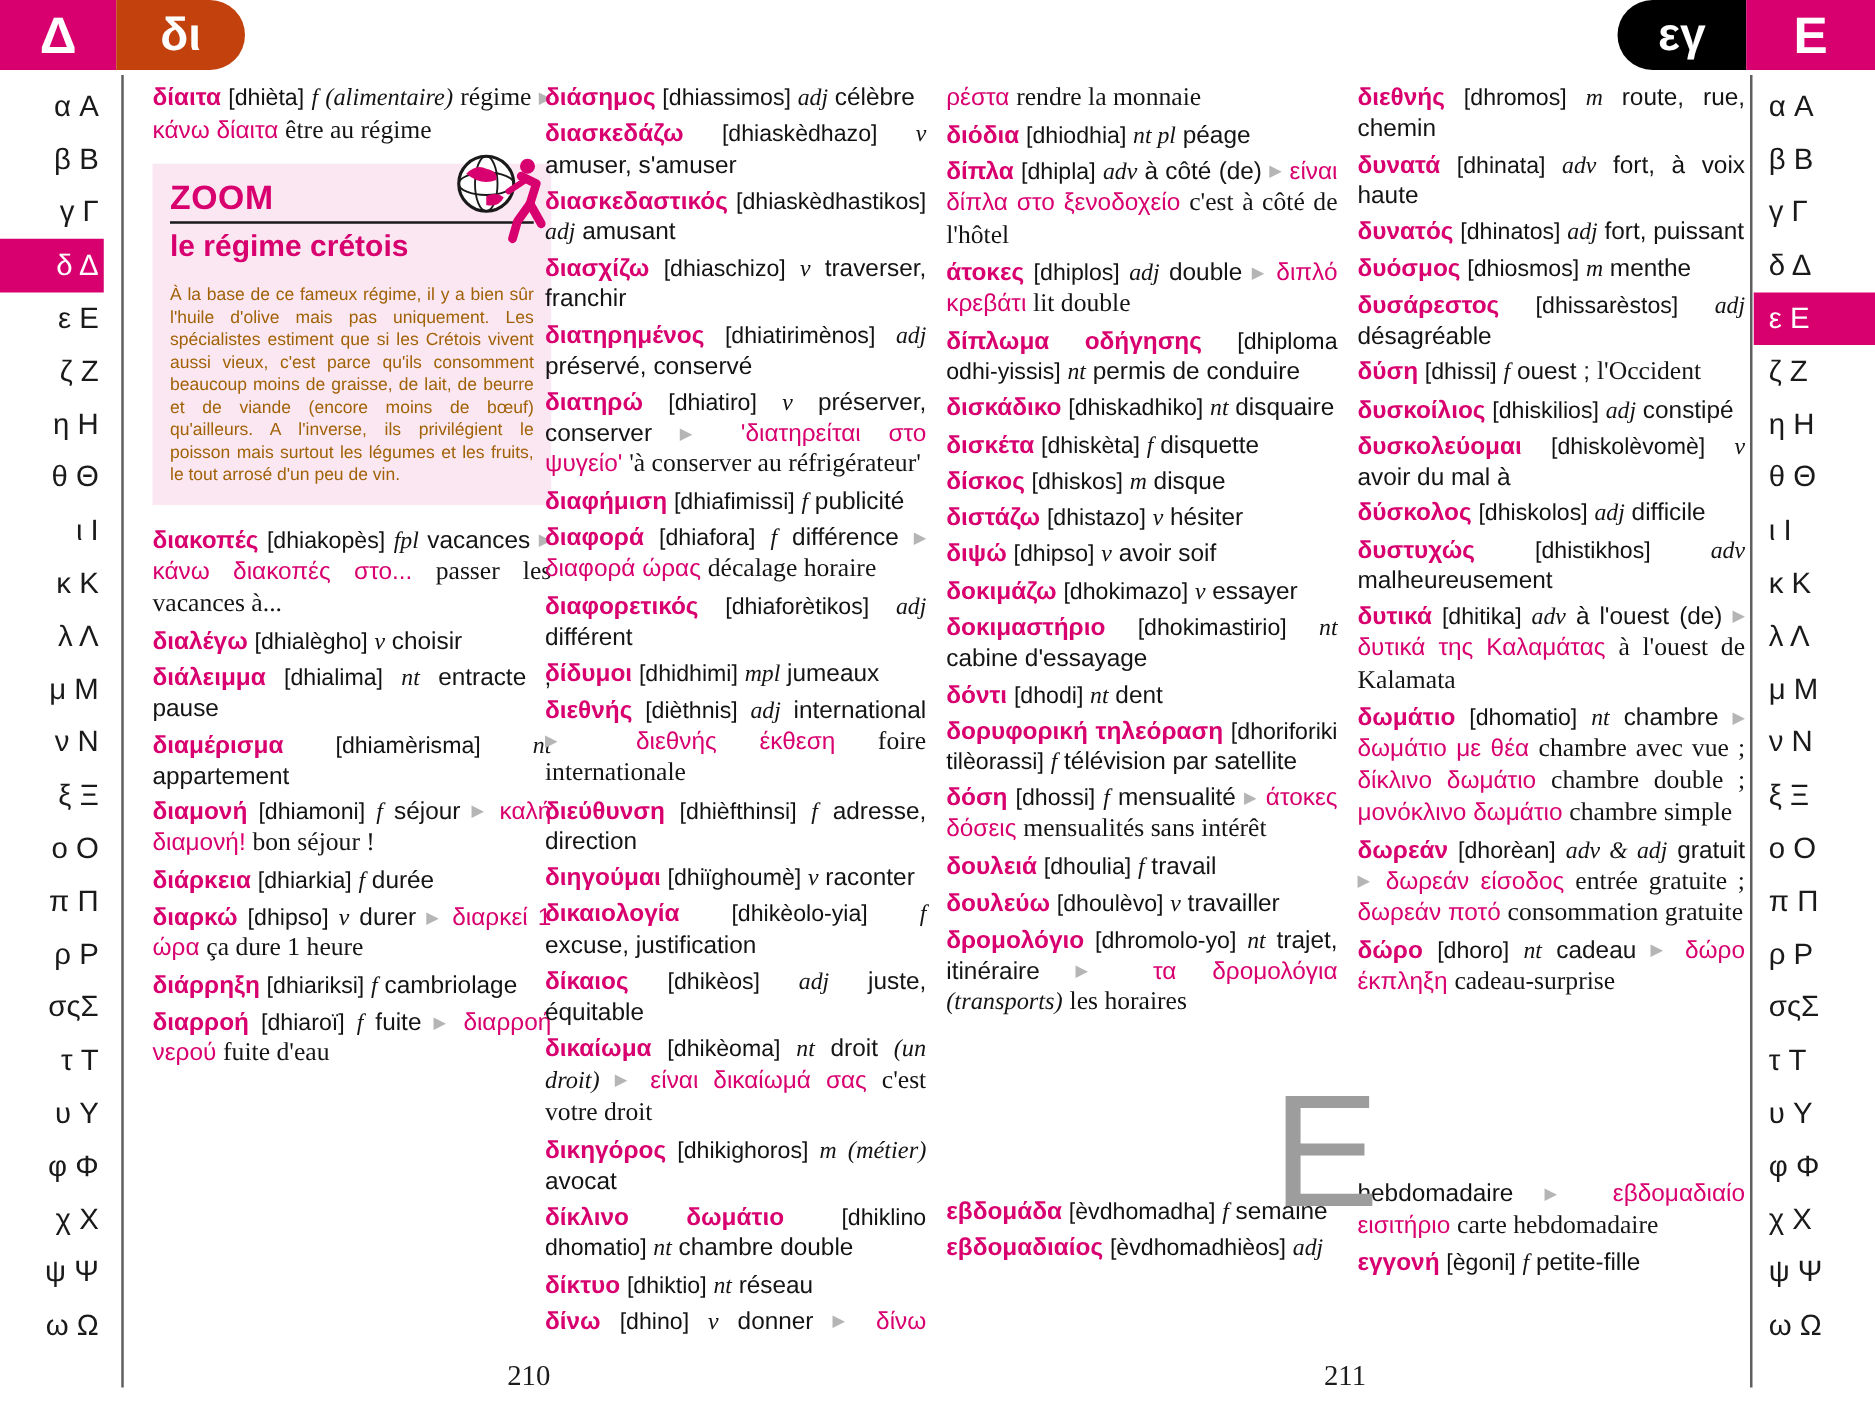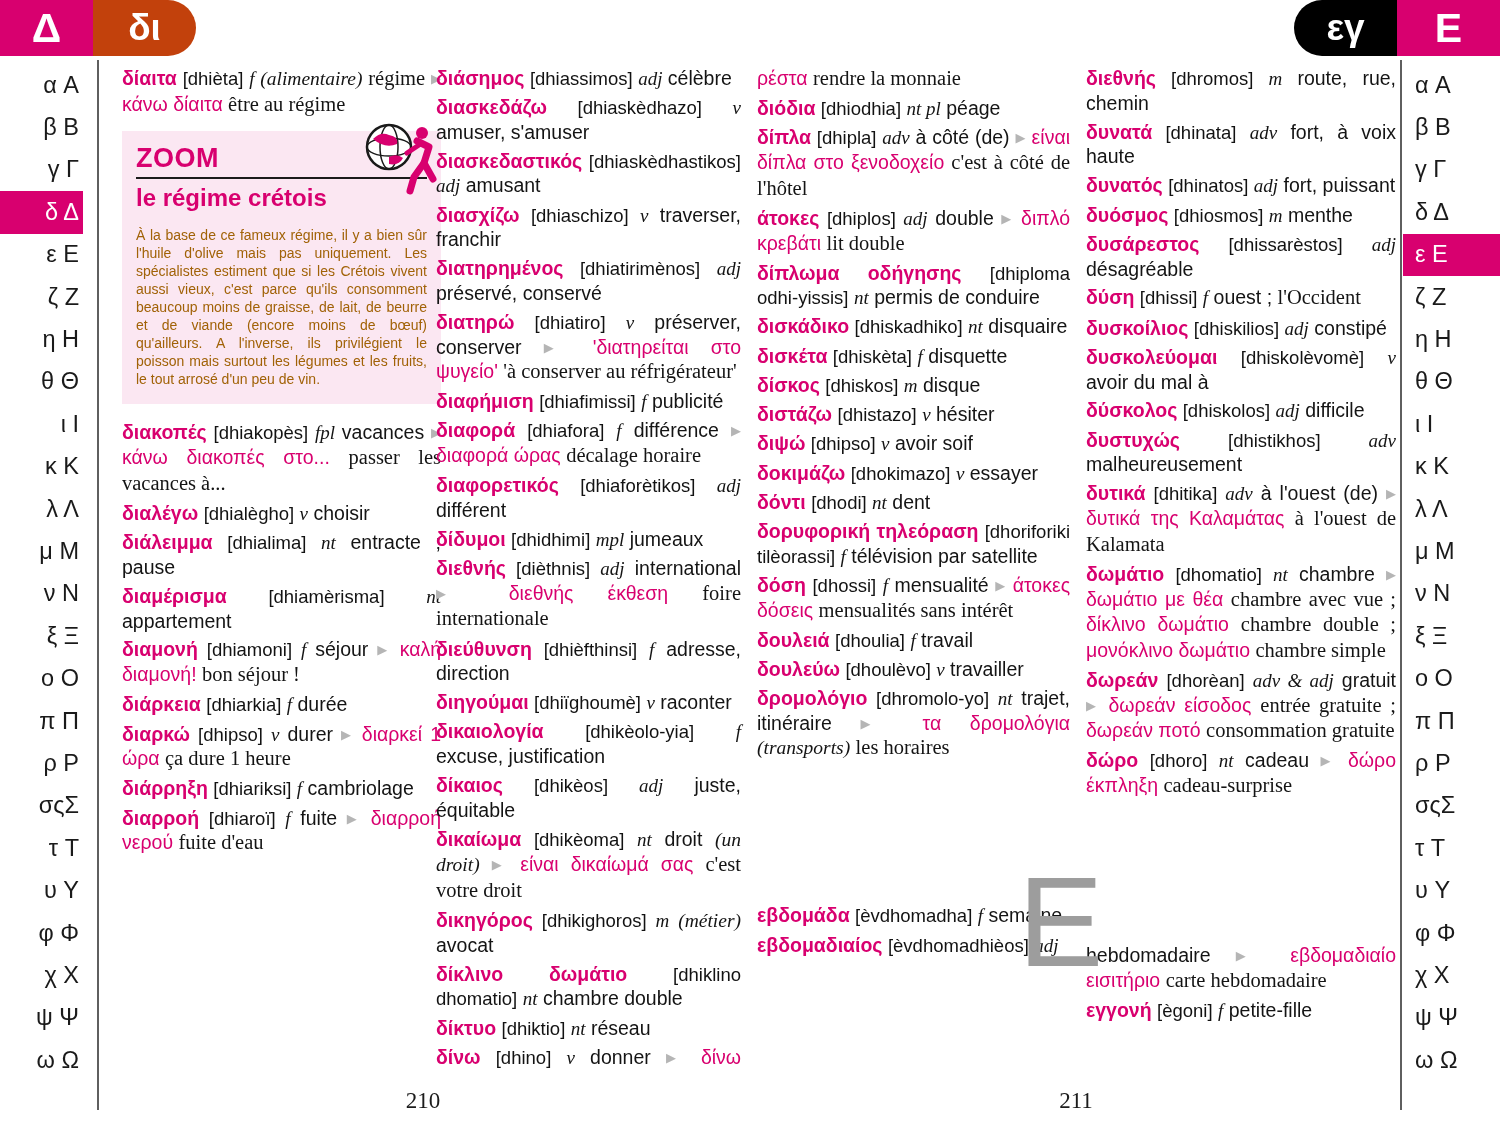--- a/index.html
+++ b/index.html
@@ -187,20 +187,21 @@
       <p class="entry"><span class="s-hw">διόδια</span> <span class="s-ph">[dhiodhia]</span> <span class="s-pos">nt pl</span> <span class="s-tr">péage</span> </p>
       <p class="entry"><span class="s-hw">δίπλα</span> <span class="s-ph">[dhipla]</span> <span class="s-pos">adv</span> <span class="s-tr">à côté (de)</span> <span class="s-arr">▶</span> <span class="s-ex">είναι δίπλα στο ξενοδοχείο</span> <span class="s-ext">c'est à côté de l'hôtel</span> </p>
       <p class="entry"><span class="s-hw">άτοκες</span> <span class="s-ph">[dhiplos]</span> <span class="s-pos">adj</span> <span class="s-tr">double</span> <span class="s-arr">▶</span> <span class="s-ex">διπλό κρεβάτι</span> <span class="s-ext">lit double</span> </p>
       <p class="entry"><span class="s-hw">δίπλωμα οδήγησης</span> <span class="s-ph">[dhiploma odhi-yissis]</span> <span class="s-pos">nt</span> <span class="s-tr">permis de conduire</span> </p>
       <p class="entry"><span class="s-hw">δισκάδικο</span> <span class="s-ph">[dhiskadhiko]</span> <span class="s-pos">nt</span> <span class="s-tr">disquaire</span> </p>
       <p class="entry"><span class="s-hw">δισκέτα</span> <span class="s-ph">[dhiskèta]</span> <span class="s-pos">f</span> <span class="s-tr">disquette</span> </p>
       <p class="entry"><span class="s-hw">δίσκος</span> <span class="s-ph">[dhiskos]</span> <span class="s-pos">m</span> <span class="s-tr">disque</span> </p>
       <p class="entry"><span class="s-hw">διστάζω</span> <span class="s-ph">[dhistazo]</span> <span class="s-pos">v</span> <span class="s-tr">hésiter</span> </p>
       <p class="entry"><span class="s-hw">διψώ</span> <span class="s-ph">[dhipso]</span> <span class="s-pos">v</span> <span class="s-tr">avoir soif</span> </p>
       <p class="entry"><span class="s-hw">δοκιμάζω</span> <span class="s-ph">[dhokimazo]</span> <span class="s-pos">v</span> <span class="s-tr">essayer</span> </p>
+      <p class="entry"><span class="s-hw">δοκιμαστήριο</span> <span class="s-ph">[dhokimastirio]</span> <span class="s-pos">nt</span> <span class="s-tr">cabine d'essayage</span> </p>
       <p class="entry"><span class="s-hw">δόντι</span> <span class="s-ph">[dhodi]</span> <span class="s-pos">nt</span> <span class="s-tr">dent</span> </p>
       <p class="entry"><span class="s-hw">δορυφορική τηλεόραση</span> <span class="s-ph">[dhoriforiki tilèorassi]</span> <span class="s-pos">f</span> <span class="s-tr">télévision par satellite</span> </p>
       <p class="entry"><span class="s-hw">δόση</span> <span class="s-ph">[dhossi]</span> <span class="s-pos">f</span> <span class="s-tr">mensualité</span> <span class="s-arr">▶</span> <span class="s-ex">άτοκες δόσεις</span> <span class="s-ext">mensualités sans intérêt</span> </p>
       <p class="entry"><span class="s-hw">δουλειά</span> <span class="s-ph">[dhoulia]</span> <span class="s-pos">f</span> <span class="s-tr">travail</span> </p>
       <p class="entry"><span class="s-hw">δουλεύω</span> <span class="s-ph">[dhoulèvo]</span> <span class="s-pos">v</span> <span class="s-tr">travailler</span> </p>
       <p class="entry"><span class="s-hw">δρομολόγιο</span> <span class="s-ph">[dhromolo-yo]</span> <span class="s-pos">nt</span> <span class="s-tr">trajet, itinéraire</span> <span class="s-arr">▶</span> <span class="s-ex">τα δρομολόγια</span> <span class="s-note">(transports)</span> <span class="s-ext">les horaires</span> </p>
       <div class="spacer" style="height: 138px;"></div>
       <p class="entry"><span class="s-hw">εβδομάδα</span> <span class="s-ph">[èvdhomadha]</span> <span class="s-pos">f</span> <span class="s-tr">semaine</span> </p>
       <p class="entry"><span class="s-hw">εβδομαδιαίος</span> <span class="s-ph">[èvdhomadhièos]</span> <span class="s-pos">adj</span> </p>
     </div>

